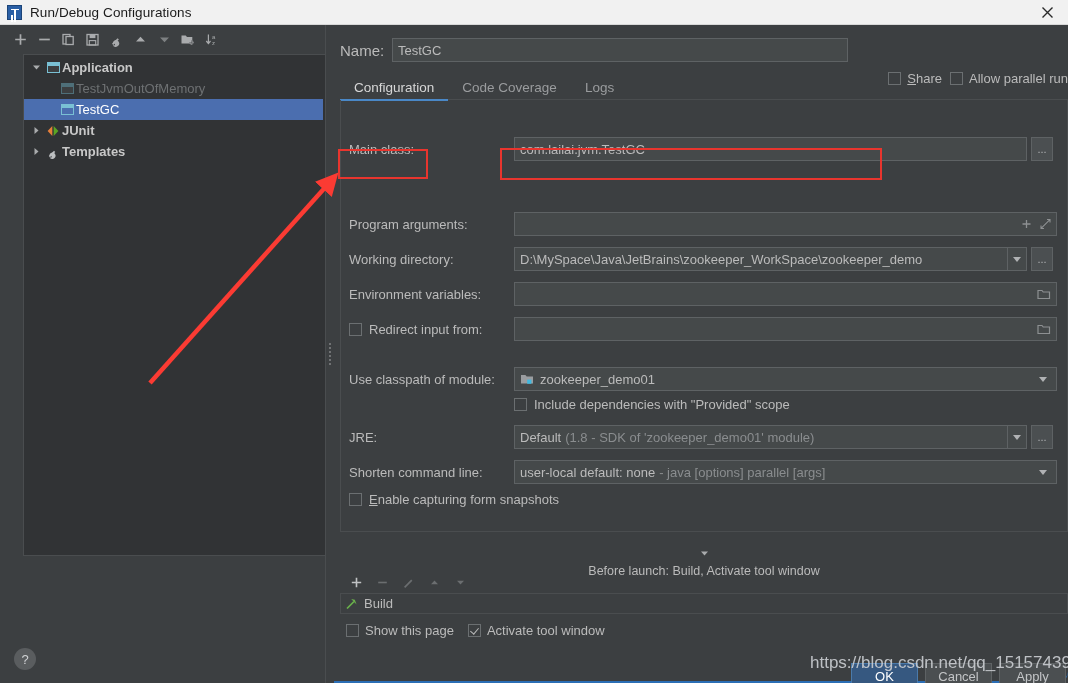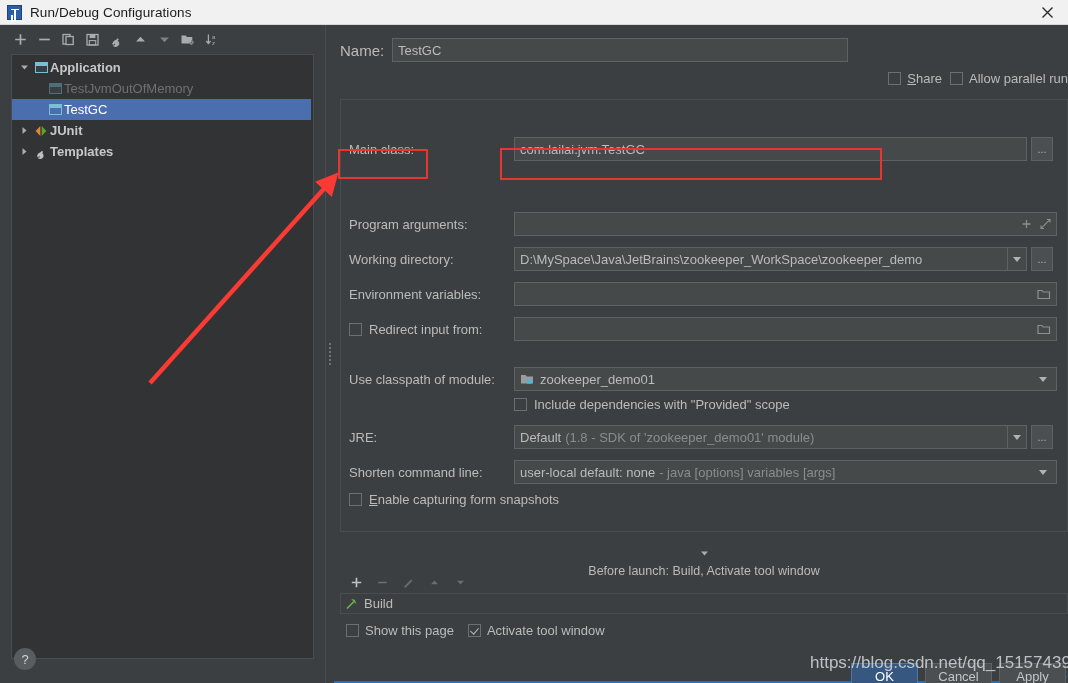--- a/index.html
+++ b/index.html
@@ -55,22 +55,22 @@
     position: absolute; left: 0; top: 0; width: 325px; height: 28px;
     display: flex; align-items: center; gap: 2px; padding-left: 9px;
   }
   .tb-icon {
     width: 22px; height: 22px; display: flex;
     align-items: center; justify-content: center;
     color: #a9abad;
   }
   .tb-icon svg { display: block; }
   .tree {
-    position: absolute; left: 11px; top: 29px;
-    width: 303px; height: 605px;
+    position: absolute; left: 23px; top: 29px;
+    width: 303px; height: 502px;
     background: #313335; border: 1px solid #4a4d4f;
     padding-top: 2px;
     overflow: hidden;
   }
   .tnode {
     height: 21px; display: flex; align-items: center;
     font-size: 13px; color: #bbbbbb; padding-left: 4px;
     white-space: nowrap;
   }
   .tnode.sel { background: #4b6eaf; color: #ffffff; }
@@ -405,20 +405,25 @@
         <span class="cb"></span>
         <span class="cblbl"><span class="u">S</span><span>hare</span></span>
       </div>
       <div class="cbrow">
         <span class="cb"></span>
         <span class="cblbl">Allow parallel run</span>
       </div>
     </div>
 
     <div class="tab-underline"></div>
+    <div class="tabs">
+      <div class="tab active">Configuration</div>
+      <div class="tab">Code Coverage</div>
+      <div class="tab">Logs</div>
+    </div>
 
     <div class="form-card">
 
       <div class="frow" style="left:8px; top:37px; width:712px;">
         <div class="flabel" style="width:165px">Main class:</div>
         <div class="field" style="width:513px">
           <span>com.lailai.jvm.TestGC</span>
         </div>
         <div class="ibtn" style="margin-left:4px">
           <span style="font-size:11px;line-height:4px">...</span>
@@ -517,21 +522,21 @@
         </div>
         <div class="ibtn" style="margin-left:4px">
           <span style="font-size:11px;line-height:4px">...</span>
         </div>
       </div>
 
       <div class="frow" style="left:8px; top:360px; width:712px;">
         <div class="flabel" style="width:165px">Shorten command line:</div>
         <div class="field" style="width:543px; padding-right:22px; gap:4px">
           <span>user-local default: none</span>
-          <span class="dim-txt">- java [options] variables [args]</span>
+          <span class="dim-txt">- java [options] parallel [args]</span>
           <span class="ddbtn" style="border-left:none;background:transparent;right:4px">
             <span class="arrowdown"></span>
           </span>
         </div>
       </div>
 
       <div class="frow" style="left:8px; top:392px;">
         <span class="cb"></span>
         <span class="cblbl" style="margin-left:7px"><span class="u">E</span><span>nable capturing form snapshots</span></span>
       </div>

